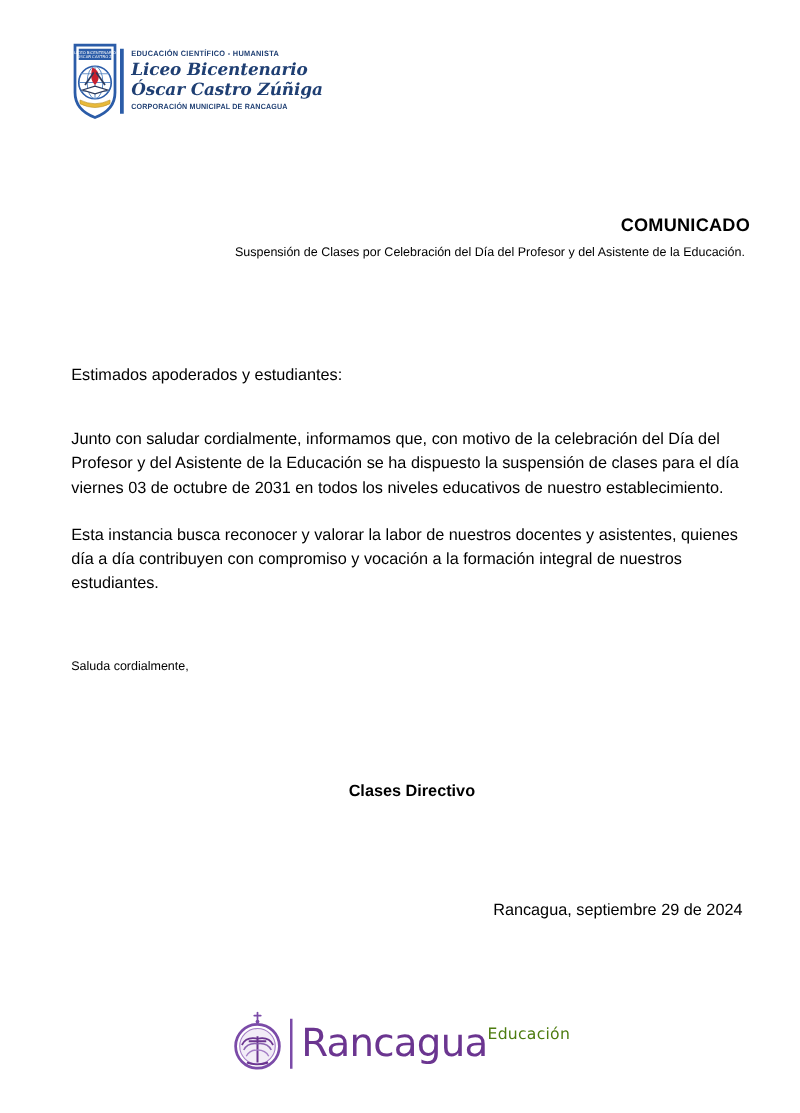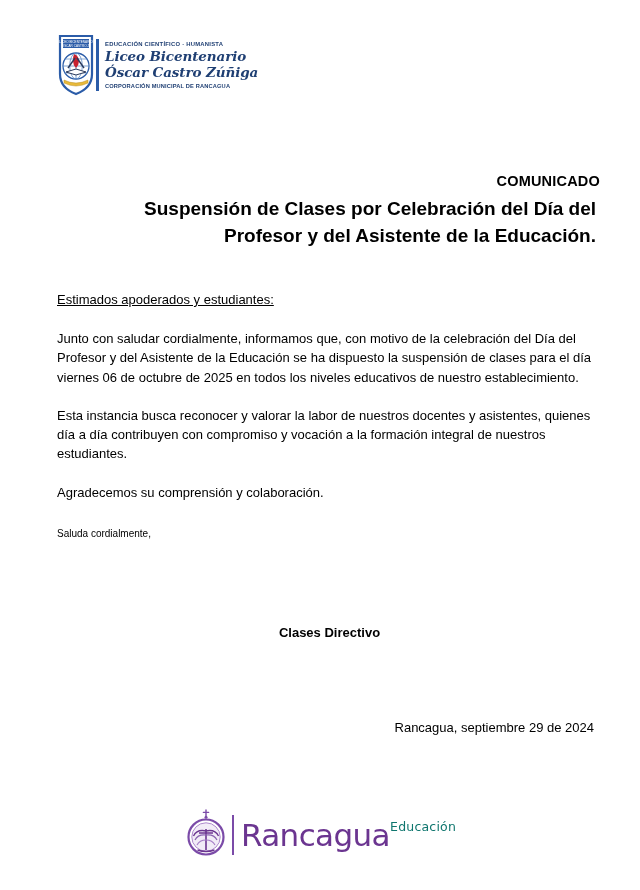--- a/index.html
+++ b/index.html
@@ -97,41 +97,41 @@
     text-align: right;
   }
   .doc-title {
     font-size: 14.5px;
     font-weight: 700;
     letter-spacing: 0.2px;
     margin: 0;
     line-height: 1.35;
   }
   .doc-subtitle {
-    font-size: 19px;
-    font-weight: 700;
+    font-size: 10px;
+    font-weight: 400;
     margin: 4px 0 0 0;
     line-height: 1.42;
     padding: 0 4px;
   }
 
   
   .body-block {
     position: absolute;
     left: 57px;
     top: 290px;
     width: 537px;
   }
   .para {
     font-size: 13px;
     line-height: 1.48;
     margin: 0 0 19px 0;
     text-align: left;
   }
-  .para.greeting { margin-bottom: 20px; text-decoration: underline; }
+  .para.greeting { margin-bottom: 32px; }
   .para.closing  { margin-bottom: 0; }
 
   .salute {
     position: absolute;
     left: 57px;
     top: 527px;
     font-size: 10px;
     line-height: 1.48;
   }
 
@@ -192,21 +192,21 @@
   .footer-city {
     font-size: 31px;
     color: #6b3590;
     font-family: "DejaVu Sans", sans-serif;
     font-weight: 400;
     letter-spacing: -0.6px;
     line-height: 1;
   }
   .footer-sub {
     font-size: 12.5px;
-    color: #0f766e;
+    color: #4d7c0f;
     font-family: "DejaVu Sans", sans-serif;
     letter-spacing: 0.2px;
     margin-top: 1px;
     line-height: 1;
   }
 </style>
 </head>
 <body>
 
 <div class="page">
@@ -250,23 +250,22 @@
 
   </div>
 
   <div class="title-block">
     <h1 class="doc-title">COMUNICADO</h1>
     <h2 class="doc-subtitle">Suspensión de Clases por Celebración del Día del Profesor y del Asistente de la Educación.</h2>
   </div>
 
   <div class="body-block">
     <p class="para greeting">Estimados apoderados y estudiantes:</p>
-    <p class="para">Junto con saludar cordialmente, informamos que, con motivo de la celebración del Día del Profesor y del Asistente de la Educación se ha dispuesto la suspensión de clases para el día viernes 06 de octubre de 2025 en todos los niveles educativos de nuestro establecimiento.</p>
+    <p class="para">Junto con saludar cordialmente, informamos que, con motivo de la celebración del Día del Profesor y del Asistente de la Educación se ha dispuesto la suspensión de clases para el día viernes 03 de octubre de 2031 en todos los niveles educativos de nuestro establecimiento.</p>
     <p class="para">Esta instancia busca reconocer y valorar la labor de nuestros docentes y asistentes, quienes día a día contribuyen con compromiso y vocación a la formación integral de nuestros estudiantes.</p>
-    <p class="para closing">Agradecemos su comprensión y colaboración.</p>
   </div>
 
   <div class="salute">Saluda cordialmente,</div>
 
   <div class="signature">Clases Directivo</div>
 
   <div class="date-line">Rancagua, septiembre 29 de 2024</div>
 
   <div class="footer-logo">
     <div class="footer-inner">

